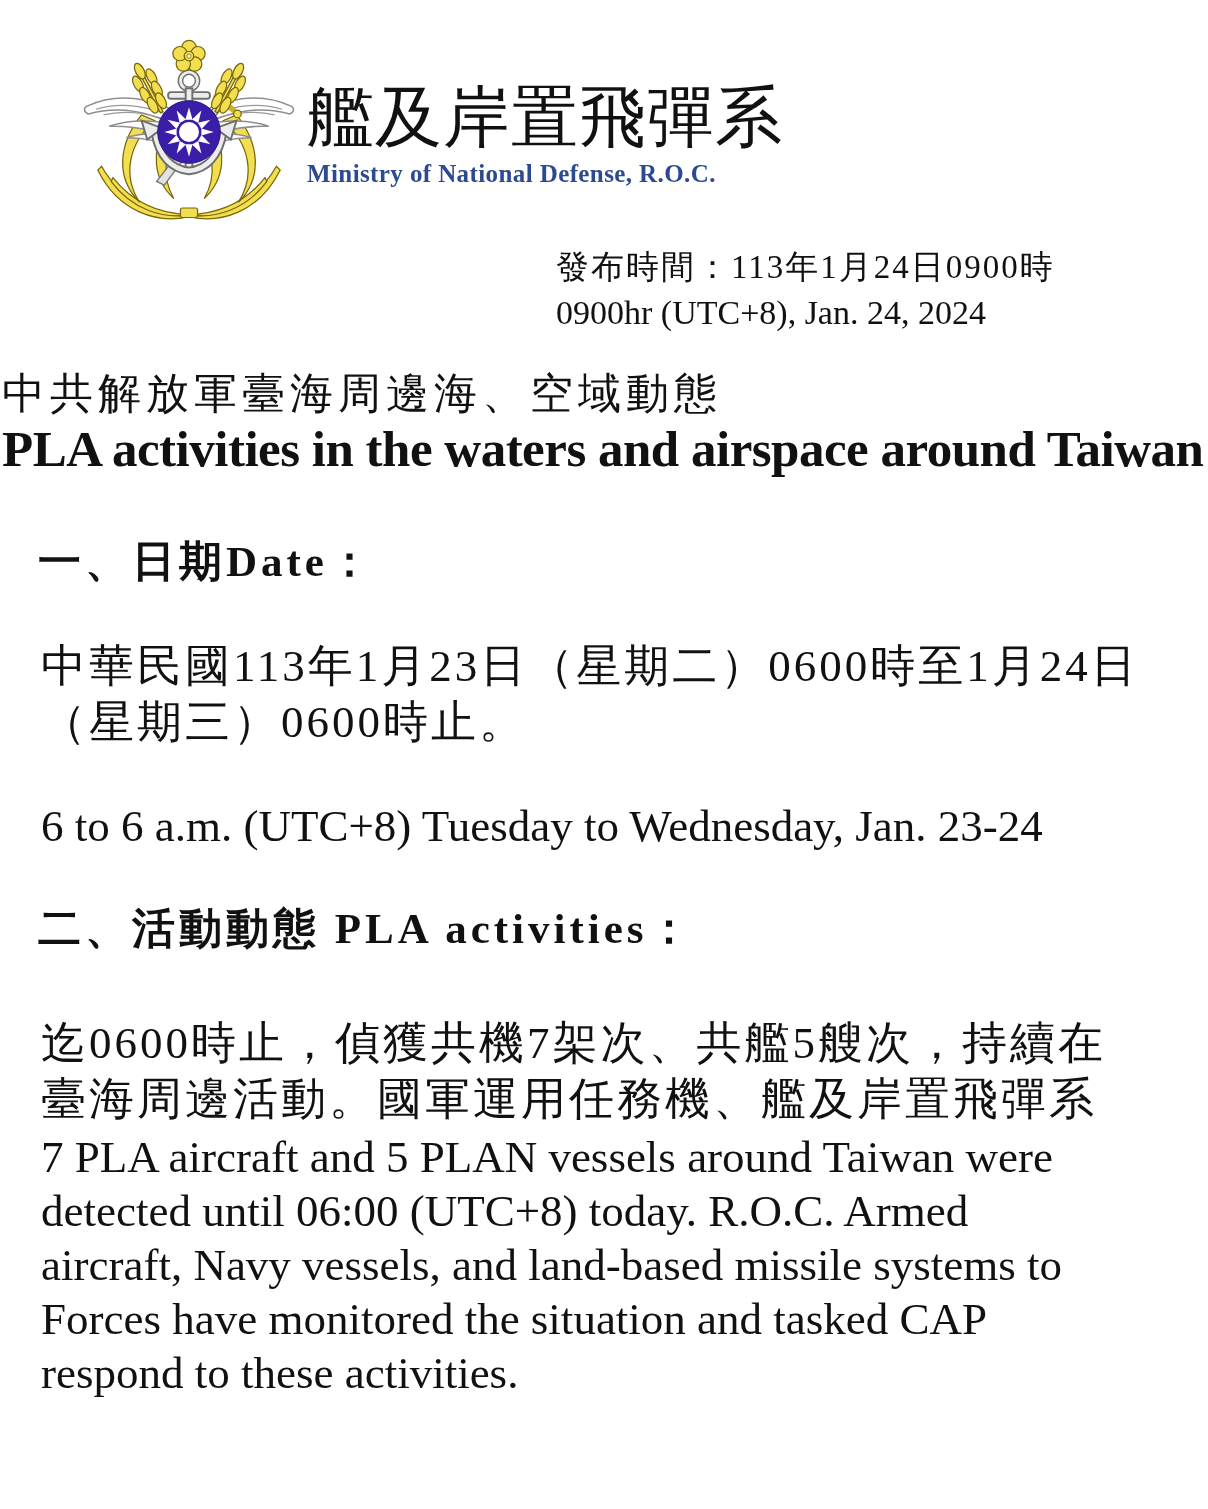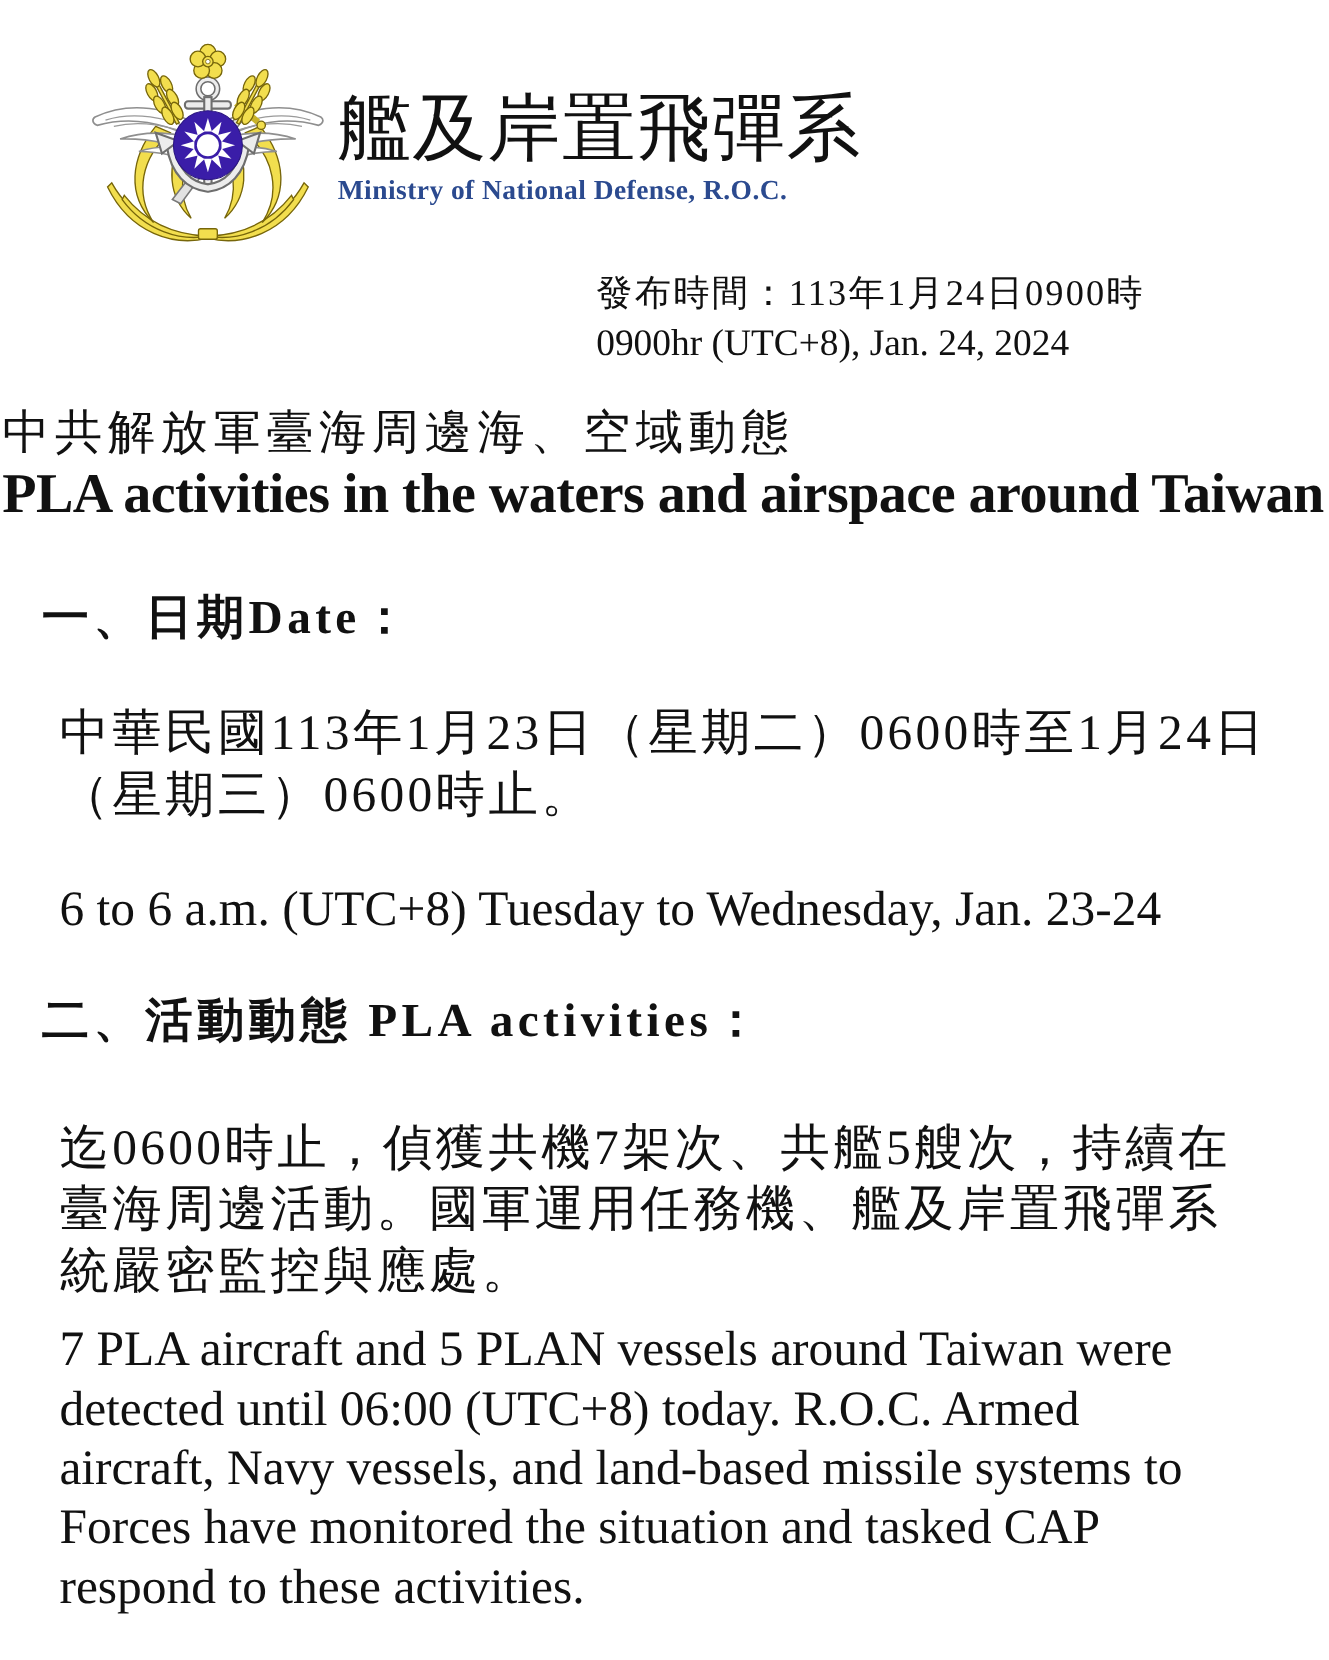--- a/index.html
+++ b/index.html
@@ -11,33 +11,33 @@
   .page{width:1208px;height:1509px;position:relative;}
 
   
   .logo-row{position:absolute;top:36px;left:75px;display:flex;align-items:flex-start;}
   .emblem{width:228px;height:192px;flex:0 0 auto;}
   .wordmark{margin-left:4px;padding-top:48px;}
   .org-zh{font-size:67px;line-height:1.0;letter-spacing:1px;white-space:nowrap;font-weight:400;}
   .org-en{font-size:25px;font-weight:700;color:var(--org-en-navy,#2B4A8F);margin-top:9px;letter-spacing:0.4px;white-space:nowrap;}
 
   
-  .release{position:absolute;top:245px;left:542px;}
+  .release{position:absolute;top:245px;left:556px;}
   .release-zh{font-size:33px;letter-spacing:2px;line-height:45px;white-space:nowrap;}
   .release-en{font-size:34px;line-height:46px;white-space:nowrap;}
 
   
   .doc-title{position:absolute;top:365px;left:2px;width:1208px;}
   .title-zh{font-size:43px;letter-spacing:5px;line-height:58px;font-weight:400;white-space:nowrap;}
   .title-en{font-size:51px;font-weight:700;line-height:52px;letter-spacing:-0.5px;white-space:nowrap;}
 
   
   .content{position:absolute;top:532px;left:38px;width:1145px;}
   .sec-heading{margin:0;font-size:43px;font-weight:700;letter-spacing:4px;line-height:60px;white-space:nowrap;}
-  .para{margin:16px;}
+  .para{margin:3px;}
   .tline{white-space:nowrap;}
   .para.zh .tline{font-size:45px;letter-spacing:3px;line-height:56px;}
   .para.en .tline{font-size:45px;letter-spacing:0;line-height:54px;}
   .p-date-zh{margin-top:46px;}
   .p-date-en{margin-top:49px;}
   .sec2-heading{margin-top:46px;}
   .p-act-zh{margin-top:56px;}
   .p-act-en{margin-top:2px;}
 
   
@@ -180,21 +180,20 @@
       <div class="para en p-date-en">
           <div class="tline">6 to 6 a.m. (UTC+8) Tuesday to Wednesday, Jan. 23-24</div>
         </div>
     </section>
 
     <section>
       <h2 class="sec-heading sec2-heading">二、活動動態 PLA activities：</h2>
       <div class="para zh p-act-zh">
           <div class="tline">迄0600時止，偵獲共機7架次、共艦5艘次，持續在</div>
           <div class="tline">臺海周邊活動。國軍運用任務機、艦及岸置飛彈系</div>
-          <div class="tline">統嚴密監控與應處。</div>
         </div>
       <div class="para en p-act-en">
           <div class="tline">7 PLA aircraft and 5 PLAN vessels around Taiwan were</div>
           <div class="tline">detected until 06:00 (UTC+8) today. R.O.C. Armed</div>
           <div class="tline">aircraft, Navy vessels, and land-based missile systems to</div>
           <div class="tline">Forces have monitored the situation and tasked CAP</div>
           <div class="tline">respond to these activities.</div>
         </div>
     </section>
 

